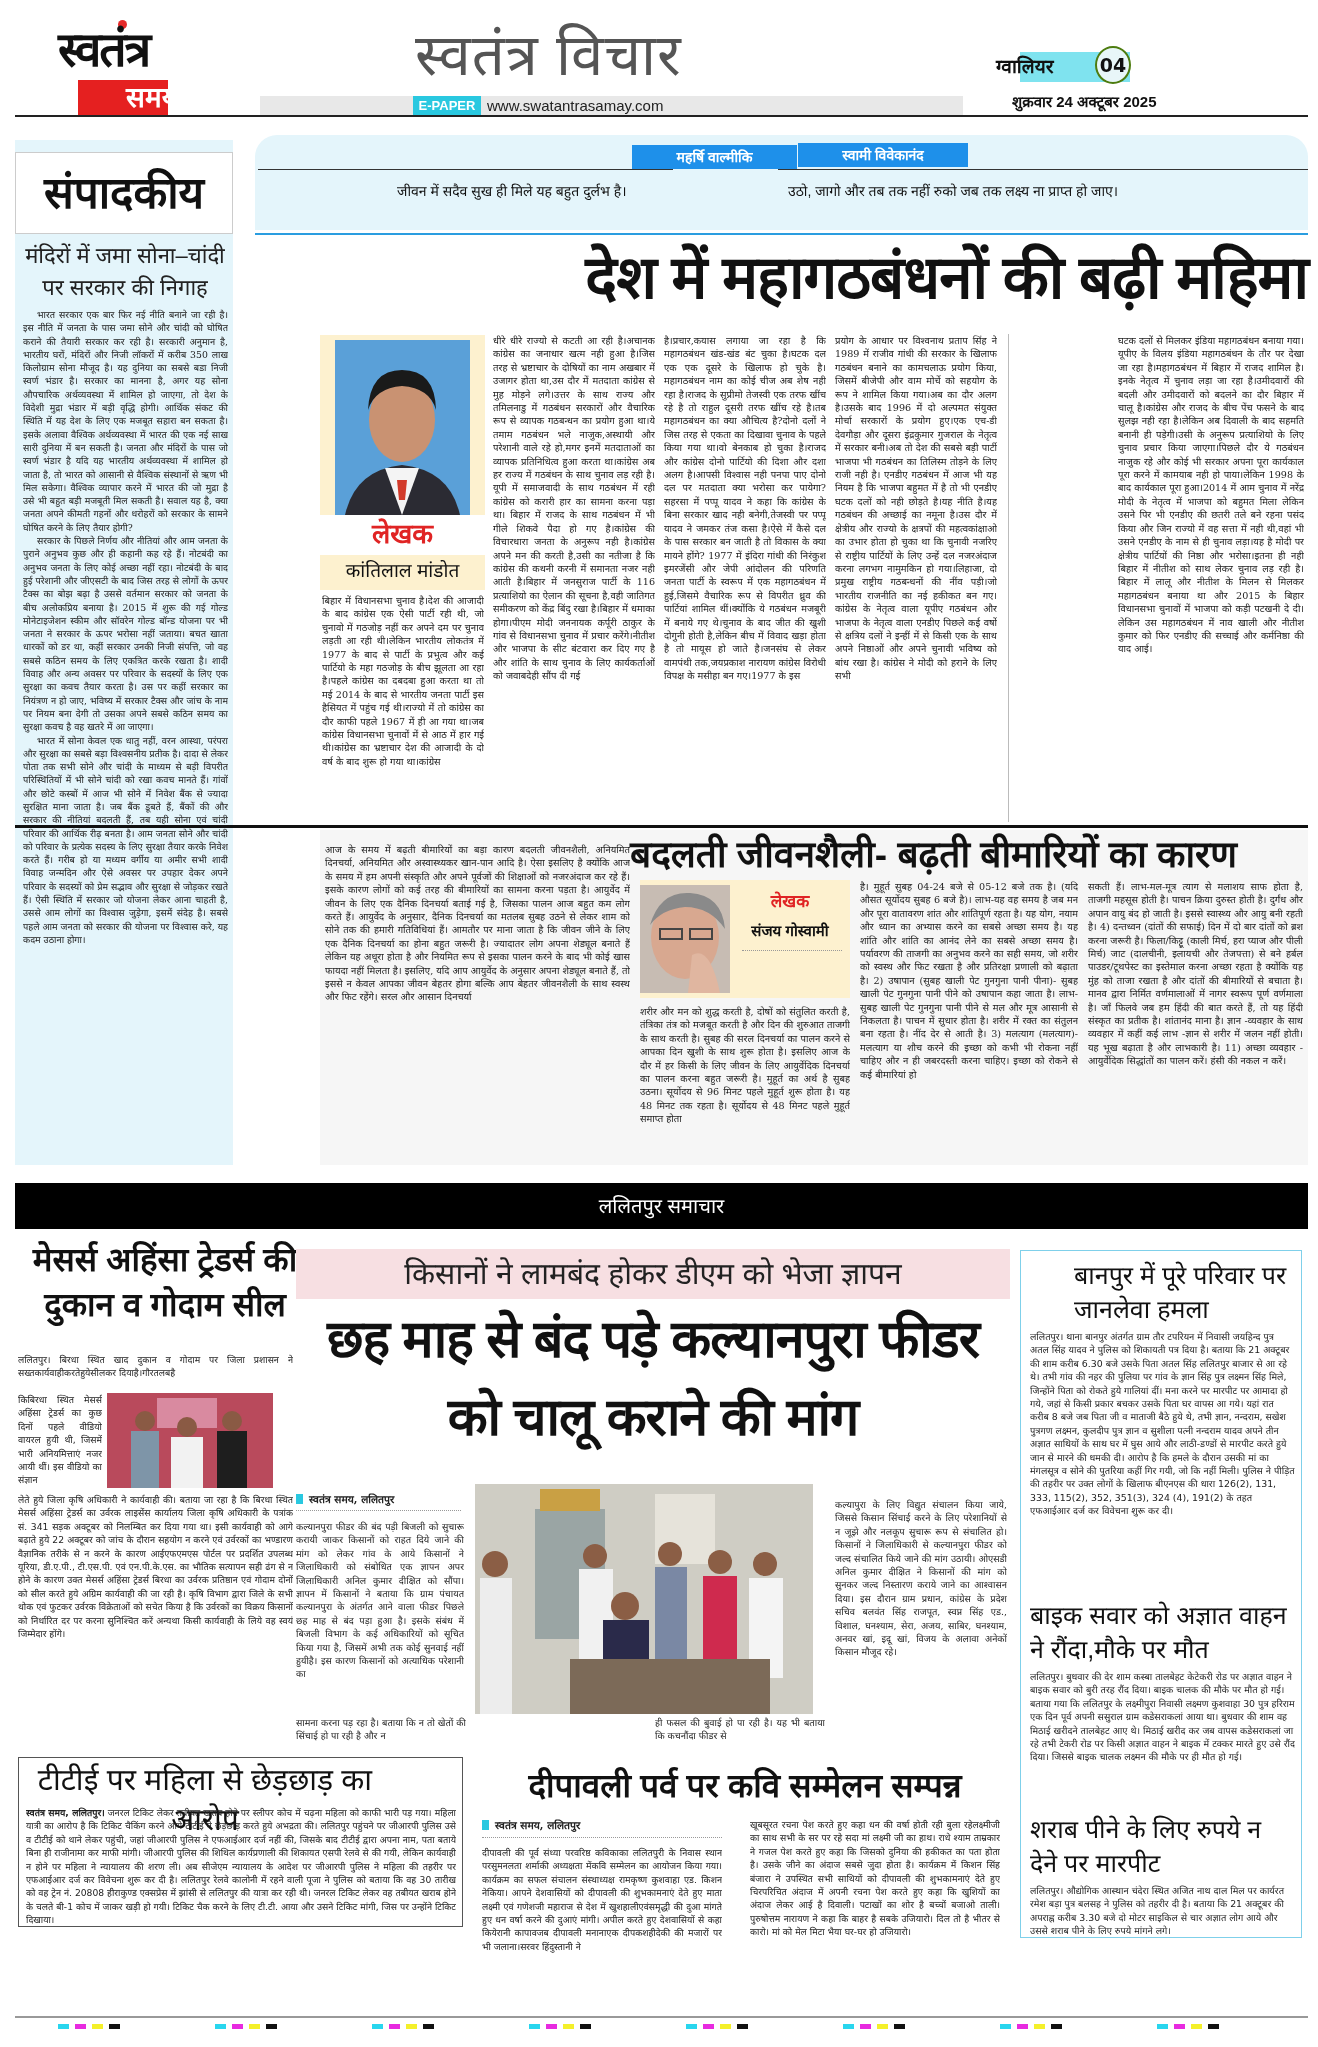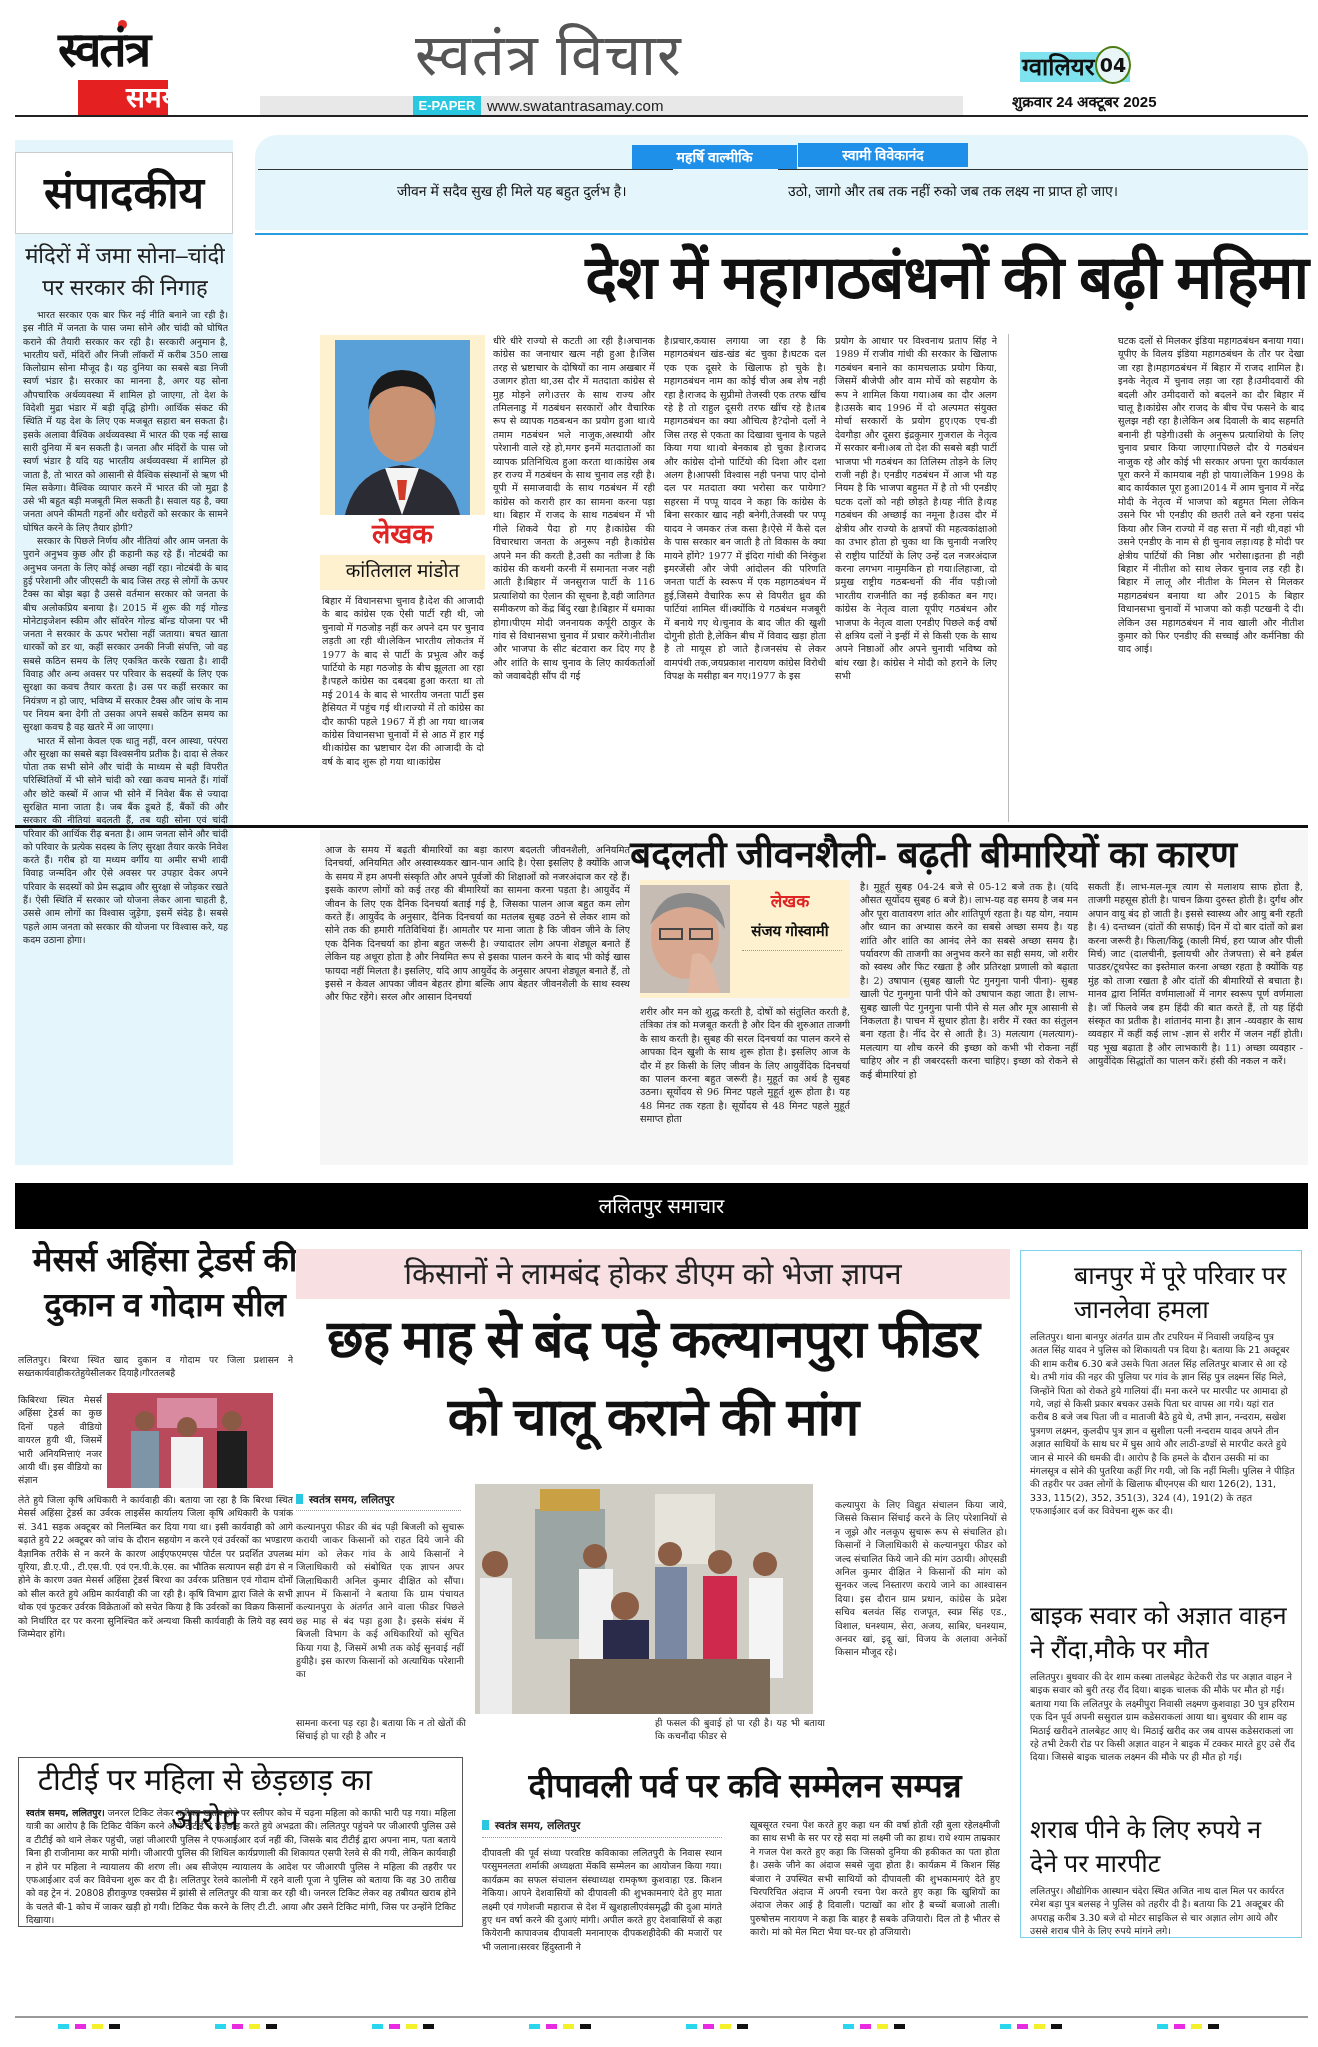--- a/index.html
+++ b/index.html
@@ -12,21 +12,21 @@
   
   .logo-top { left: 58px; top: 22px; font-size: 48px; font-weight: 900; letter-spacing: -2px; line-height: 56px; font-family: "Liberation Sans", sans-serif; color: #111; }
   .logo-dot { left: 118px; top: 20px; width: 9px; height: 9px; background: #e52a2a; border-radius: 50%; }
   .logo-box { left: 78px; top: 80px; width: 90px; height: 36px; background: #e52020; color: #fff; font-size: 28px; font-weight: 900; text-align: center; line-height: 36px; font-family: "Liberation Sans", sans-serif; padding-left: 48px; }
   .mast-rule { left: 15px; top: 115px; width: 1293px; height: 2px; background: #222; }
   .mast-title { left: 415px; top: 20px; font-size: 58px; color: #555; line-height: 70px; font-family: "Liberation Sans", sans-serif; letter-spacing: 1px; }
   .epaper-bar { left: 260px; top: 96px; width: 703px; height: 19px; background: #e8e8e8; }
   .epaper-tag { left: 413px; top: 96px; width: 68px; height: 19px; background: #29c8e0; color: #fff; font-size: 13px; font-weight: bold; text-align: center; line-height: 19px; font-family: "Liberation Sans", sans-serif; }
   .epaper-url { left: 487px; top: 96px; font-size: 15px; line-height: 19px; color: #222; font-family: "Liberation Sans", sans-serif; }
   .city-box { left: 1020px; top: 52px; width: 110px; height: 30px; background: #7fe3ef; }
-  .city-name { left: 1022px; top: 52px; font-size: 24px; font-weight: bold; line-height: 30px; color: #111; font-family: "Liberation Sans", sans-serif; }
+  .city-name { left: 996px; top: 52px; font-size: 19px; font-weight: bold; line-height: 30px; color: #111; font-family: "Liberation Sans", sans-serif; }
   .page-num { left: 1095px; top: 46px; width: 36px; height: 38px; background: #e8f6f8; border: 2px solid #4d7c0f; border-radius: 50%; font-size: 19px; font-weight: bold; text-align: center; line-height: 34px; }
   .date { left: 1012px; top: 92px; font-size: 15px; font-weight: bold; line-height: 20px; font-family: "Liberation Sans", sans-serif; }
 
   
   .ed-panel { left: 15px; top: 140px; width: 218px; height: 1025px; background: #e4f5fb; }
   .ed-box { left: 15px; top: 152px; width: 218px; height: 82px; background: #fff; border: 1px solid #ccc; font-size: 44px; font-weight: 900; text-align: center; line-height: 80px; font-family: "Liberation Sans", sans-serif; }
   .ed-head { left: 20px; top: 240px; width: 210px; font-size: 22px; text-align: center; line-height: 32px; color: #222; font-family: "Liberation Sans", sans-serif; }
   .ed-body { left: 23px; top: 308px; width: 205px; height: 850px; font-size: 9.3px; line-height: 13.3px; }
 
   

